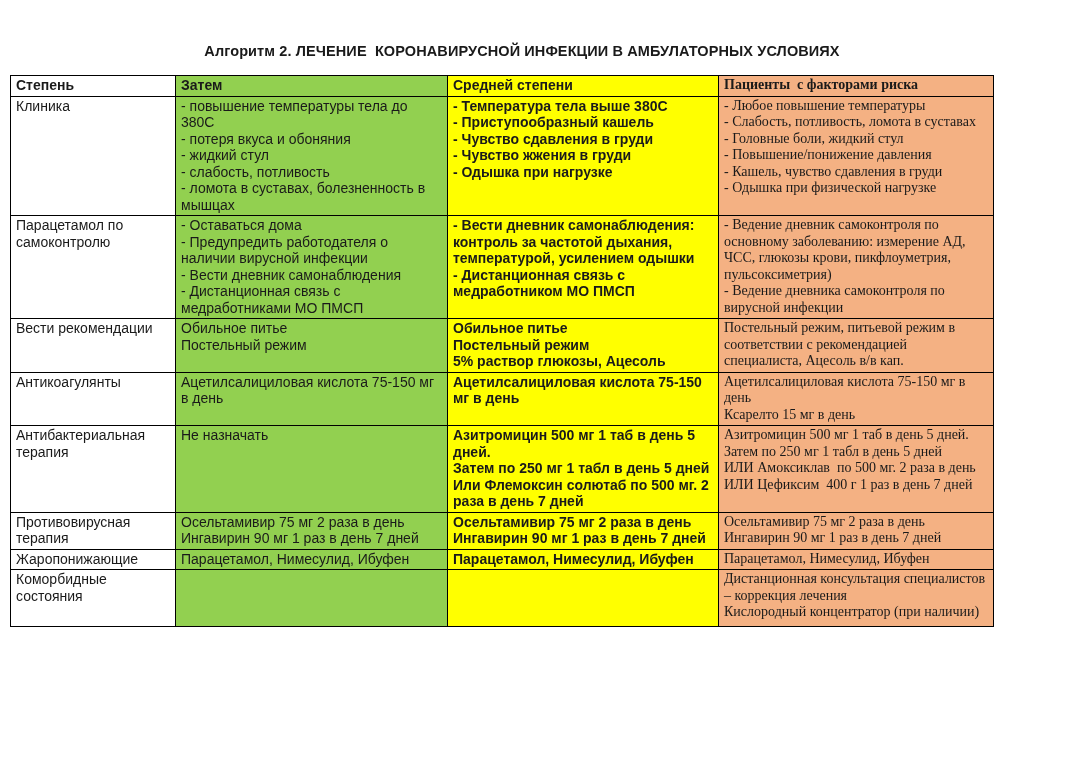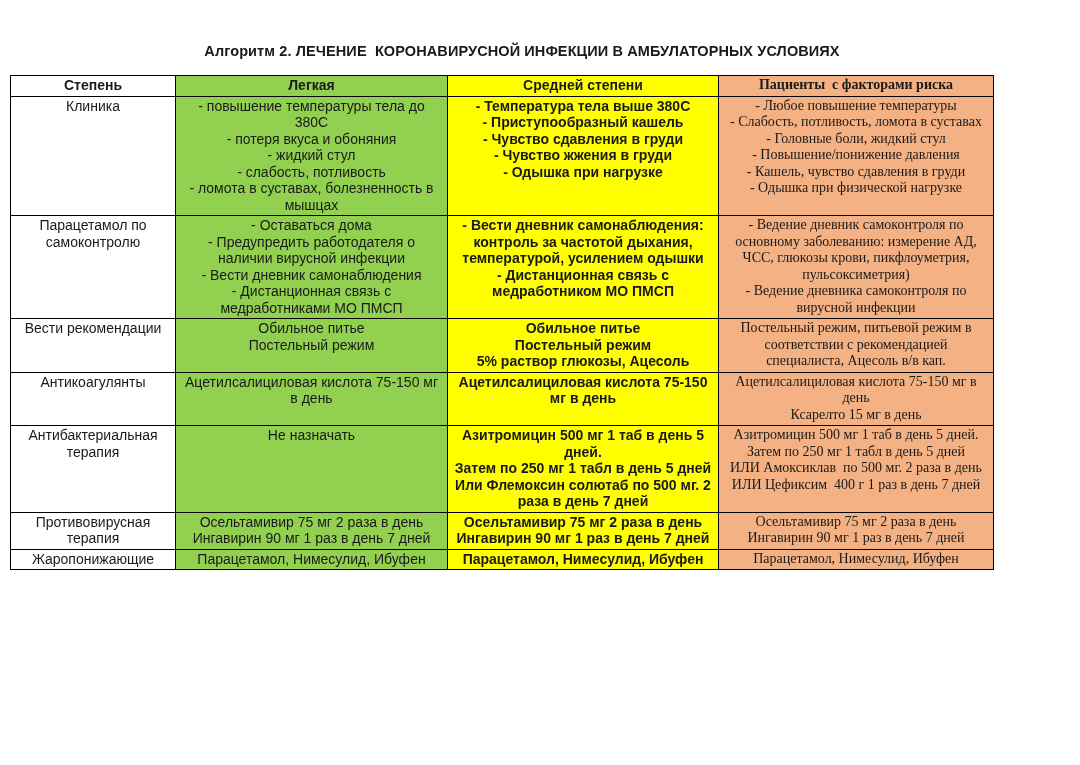--- a/index.html
+++ b/index.html
@@ -26,21 +26,21 @@
     border-collapse: collapse;
     table-layout: fixed;
   }
   table.algo col.w-label { width: 165px; }
   table.algo col.w-mild { width: 272px; }
   table.algo col.w-moderate { width: 271px; }
   table.algo col.w-risk { width: 275px; }
   table.algo th, table.algo td {
     border: 1px solid #000000;
     vertical-align: top;
-    text-align: center;
+    text-align: left;
     font-size: 14px;
     line-height: 16.5px;
     padding: 1px 5px 2px 5px;
     white-space: pre-wrap;
     word-wrap: break-word;
   }
   table.algo thead th { font-weight: bold; }
   .c-label { background: #ffffff; font-weight: normal; }
   th.c-label { font-weight: bold; }
   .c-mild { background: var(--mild, #92D050); }
@@ -57,21 +57,21 @@
   <table class="algo">
     <colgroup>
       <col class="w-label">
         <col class="w-mild">
         <col class="w-moderate">
         <col class="w-risk">
     </colgroup>
     <thead>
       <tr>
         <th class="c-label">Степень</th>
-        <th class="c-mild">Легкая</th>
+        <th class="c-mild">Затем</th>
         <th class="c-moderate">Средней степени</th>
         <th class="c-risk">Пациенты  с факторами риска</th>
       </tr>
     </thead>
     <tbody id="table-body">
         <tr>
           <td class="c-label">Клиника</td>
           <td class="c-mild">- повышение температуры тела до 380С
 - потеря вкуса и обоняния
 - жидкий стул
@@ -135,15 +135,22 @@
 Ингавирин 90 мг 1 раз в день 7 дней</td>
           <td class="c-risk">Осельтамивир 75 мг 2 раза в день
 Ингавирин 90 мг 1 раз в день 7 дней</td>
         </tr>
         <tr>
           <td class="c-label">Жаропонижающие</td>
           <td class="c-mild">Парацетамол, Нимесулид, Ибуфен</td>
           <td class="c-moderate">Парацетамол, Нимесулид, Ибуфен</td>
           <td class="c-risk">Парацетамол, Нимесулид, Ибуфен</td>
         </tr>
+        <tr class="last-row">
+          <td class="c-label">Коморбидные состояния</td>
+          <td class="c-mild"></td>
+          <td class="c-moderate"></td>
+          <td class="c-risk">Дистанционная консультация специалистов – коррекция лечения
+Кислородный концентратор (при наличии)</td>
+        </tr>
       </tbody>
   </table>
 </div>
 
 </body></html>

